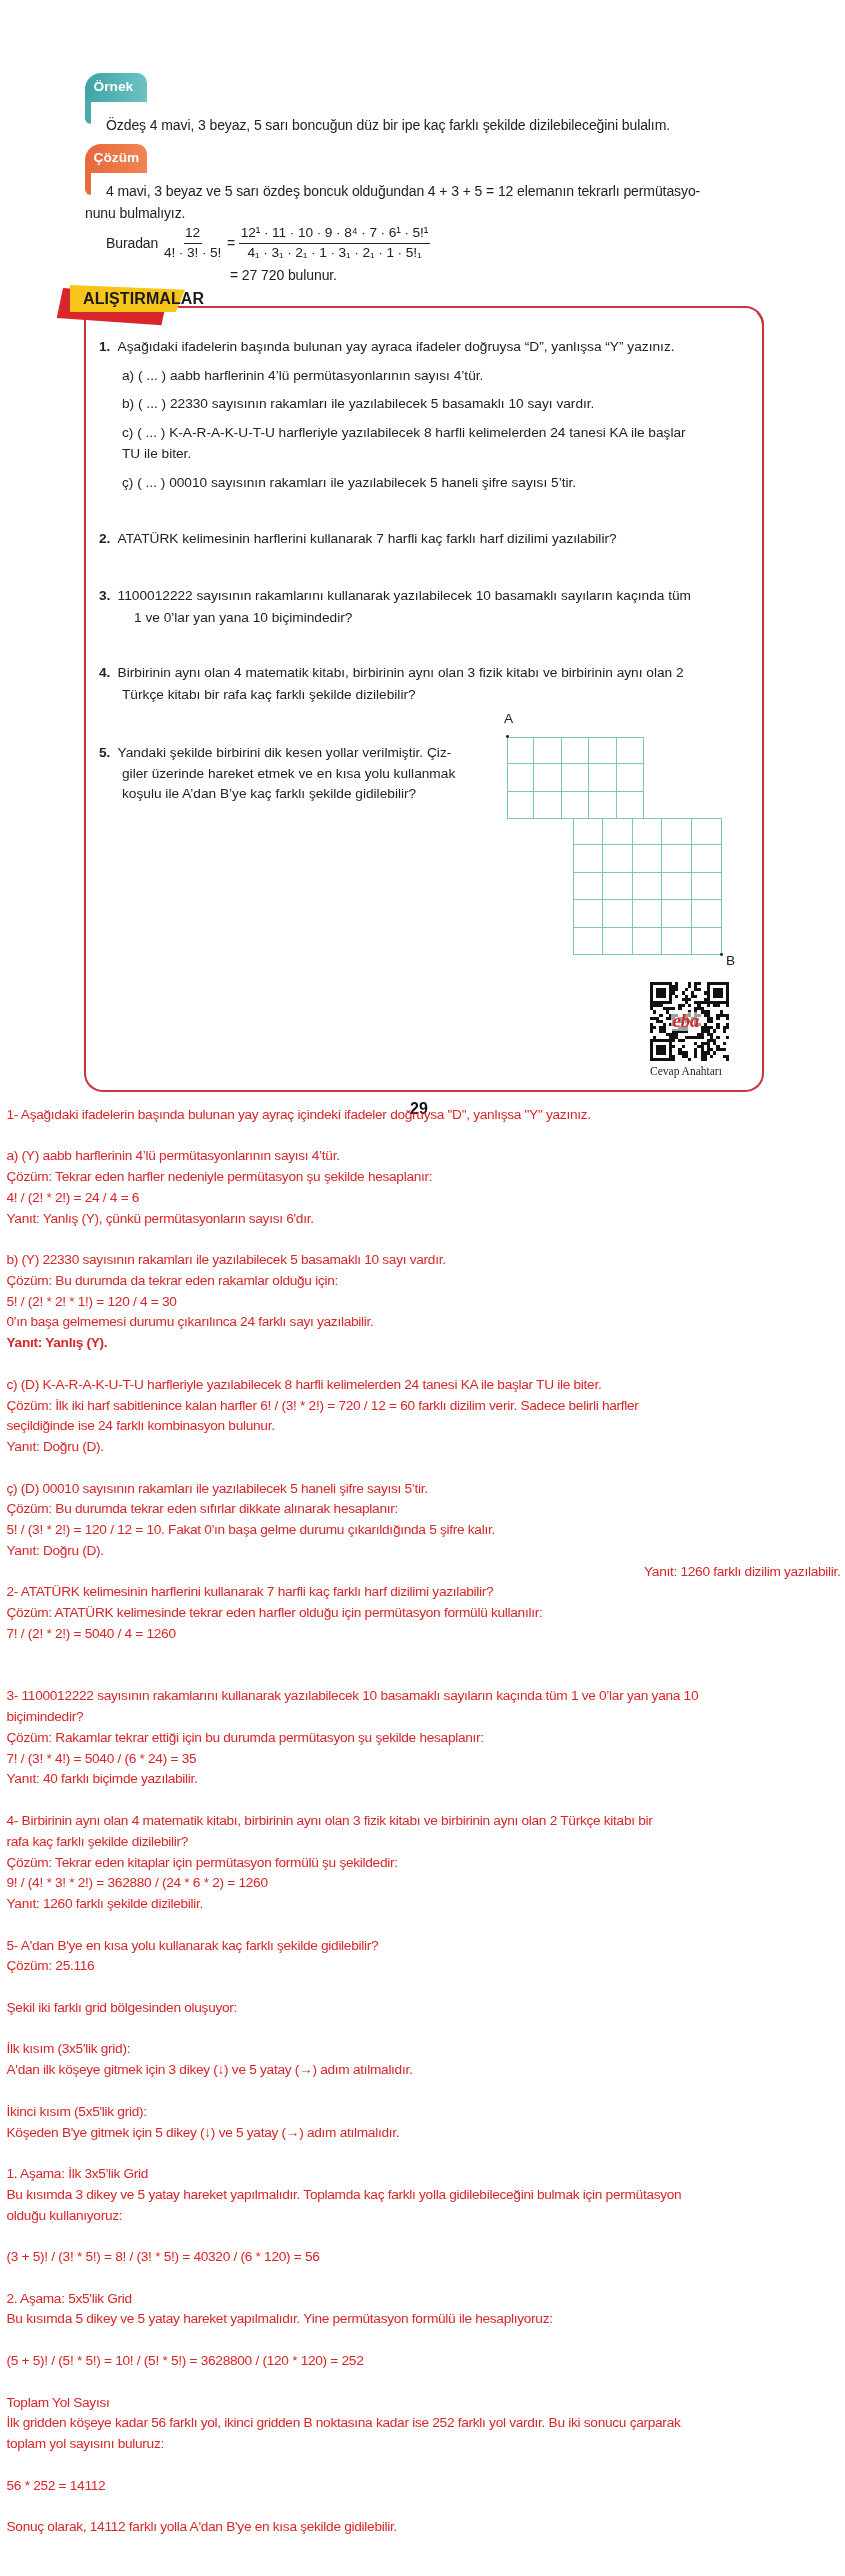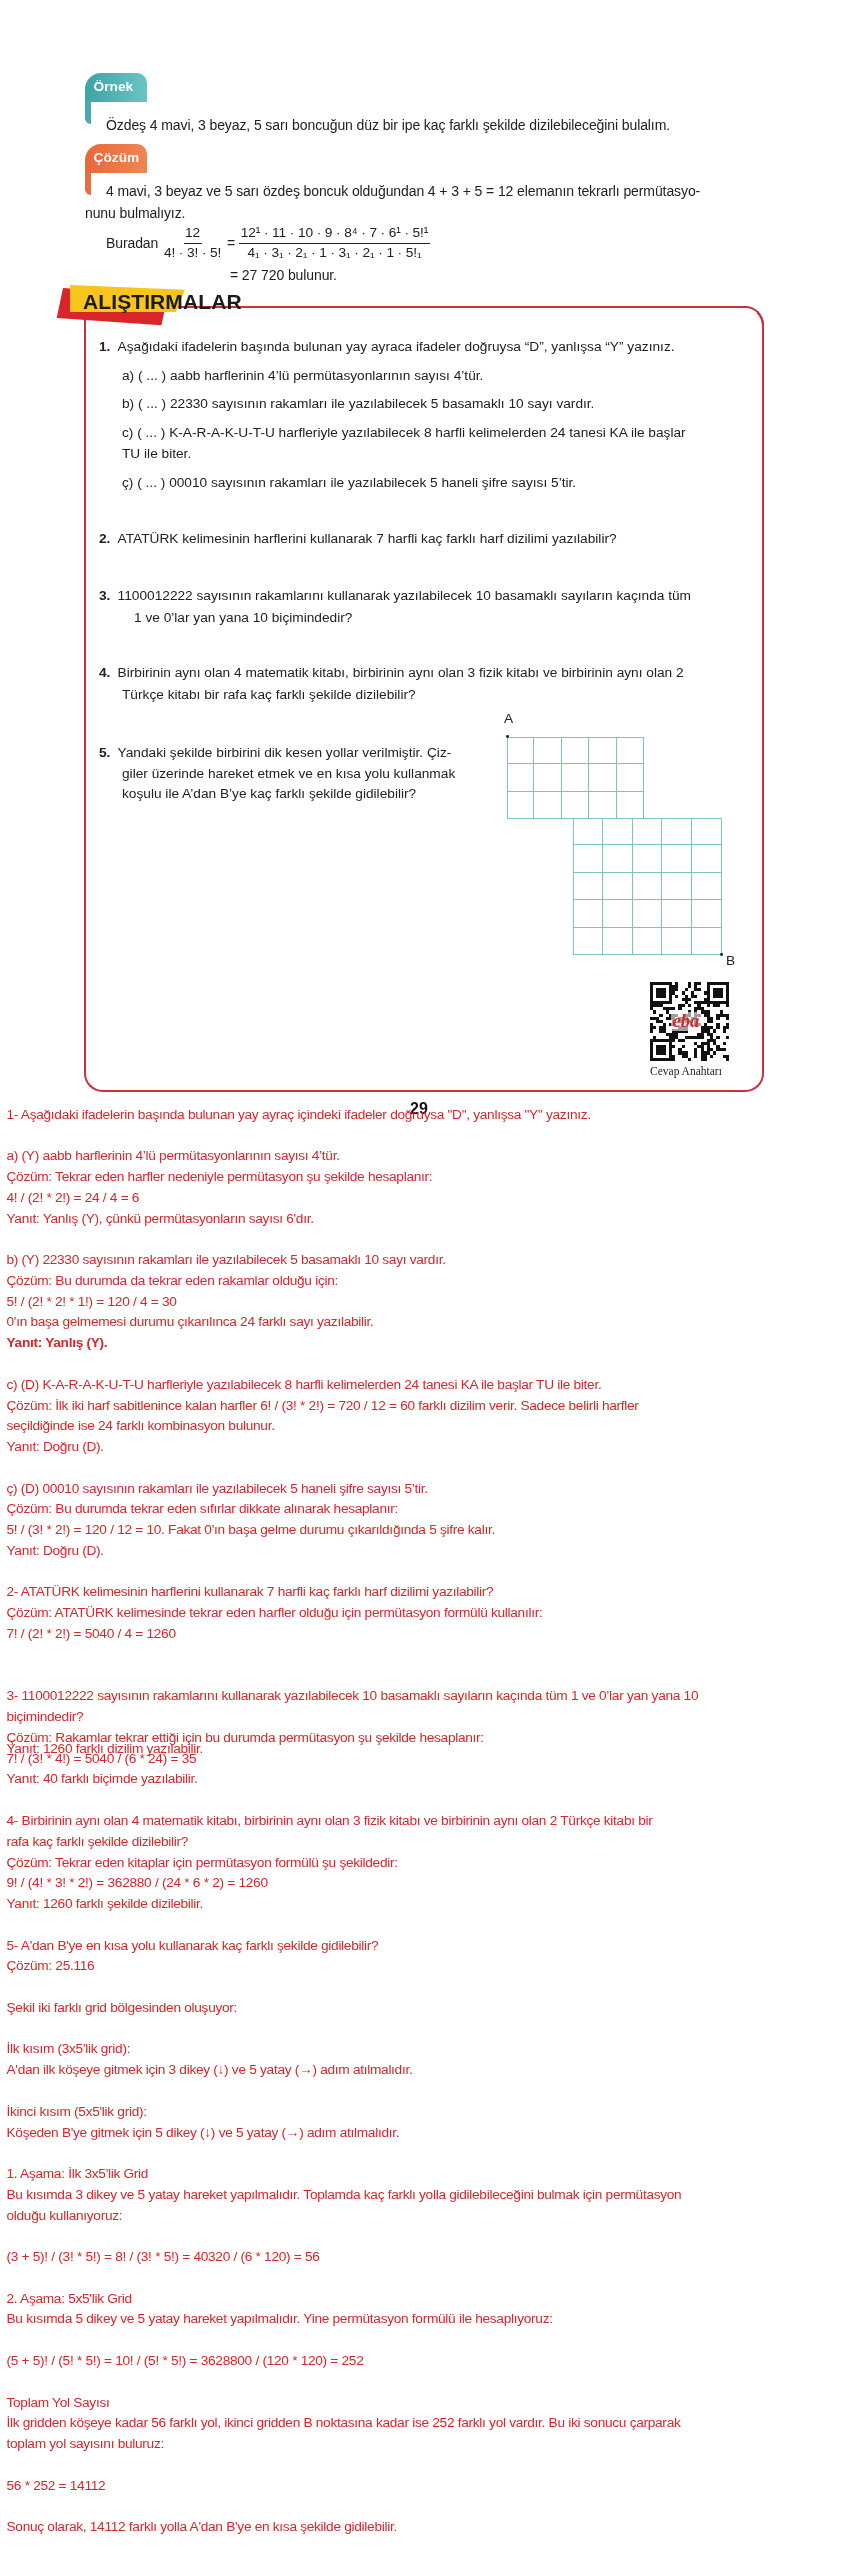--- a/index.html
+++ b/index.html
@@ -21,21 +21,21 @@
   
   .frac { display:inline-flex; flex-direction:column; align-items:center; vertical-align:middle; font-size:13.7px; }
   .frac .num { padding:0 1.4px; border-bottom:1.1px solid #222; line-height:18.7px; }
   .frac .den { padding:0 1.4px; line-height:18.7px; }
 
   
   .banner-red { position:absolute; left:63px; top:288px; width:106px; height:30px; background:#d8262a;
                 transform:skewX(-8deg) rotate(4deg); transform-origin:left top; }
   .banner-yellow { position:absolute; left:70px; top:285px; width:115px; height:27px; background:#f7c51c;
                    clip-path:polygon(0 0, 100% 18%, 92% 100%, 0 100%); }
-  .banner-label { position:absolute; left:83px; top:290px; font-size:21px; font-weight:bold; color:#1a1a1a; letter-spacing:0.1px; }
+  .banner-label { position:absolute; left:83px; top:290px; font-size:16px; font-weight:bold; color:#1a1a1a; letter-spacing:0.1px; }
   .card { position:absolute; left:84px; top:306px; width:680px; height:786px; border:2.2px solid #c8343a;
           border-radius:0 20px 18.7px 18.7px; box-sizing:border-box; border-top-color:transparent; }
   .card-topline { position:absolute; left:178px; top:306px; width:569px; height:2.2px; background:#c8343a; }
   .card-tr { position:absolute; left:745px; top:306px; width:18.7px; height:20px; border-top:2.2px solid #c8343a; border-right:2.2px solid #c8343a; border-radius:0 18.7px 0 0; box-sizing:border-box; }
 
   .q { position:absolute; font-size:13.7px; color:#222; line-height:24.4px; }
   .q b { font-weight:bold; margin-right:7.2px; }
   .sub-item { position:absolute; font-size:13.7px; color:#222; line-height:21.6px; }
 
   
@@ -818,21 +818,21 @@
     <div class="ans" style="top: 1437px;">Yanıt: Doğru (D).</div>
     <div class="ans" style="top: 1458px;"></div>
     <div class="ans" style="top: 1479px;">ç) (D) 00010 sayısının rakamları ile yazılabilecek 5 haneli şifre sayısı 5’tir.</div>
     <div class="ans" style="top: 1499px;">Çözüm: Bu durumda tekrar eden sıfırlar dikkate alınarak hesaplanır:</div>
     <div class="ans" style="top: 1520px;">5! / (3! * 2!) = 120 / 12 = 10. Fakat 0'ın başa gelme durumu çıkarıldığında 5 şifre kalır.</div>
     <div class="ans" style="top: 1541px;">Yanıt: Doğru (D).</div>
     <div class="ans" style="top: 1562px;"></div>
     <div class="ans" style="top: 1582px;">2- ATATÜRK kelimesinin harflerini kullanarak 7 harfli kaç farklı harf dizilimi yazılabilir?</div>
     <div class="ans" style="top: 1603px;">Çözüm: ATATÜRK kelimesinde tekrar eden harfler olduğu için permütasyon formülü kullanılır:</div>
     <div class="ans" style="top: 1624px;">7! / (2! * 2!) = 5040 / 4 = 1260</div>
-    <div class="ans" style="top: 1739px;">Yanıt: 1260 farklı dizilim yazılabilir.</div>
+    <div class="ans" style="top: 1562px; text-align: right;">Yanıt: 1260 farklı dizilim yazılabilir.</div>
     <div class="ans" style="top: 1666px;"></div>
     <div class="ans" style="top: 1686px;">3- 1100012222 sayısının rakamlarını kullanarak yazılabilecek 10 basamaklı sayıların kaçında tüm 1 ve 0’lar yan yana 10</div>
     <div class="ans" style="top: 1707px;">biçimindedir?</div>
     <div class="ans" style="top: 1728px;">Çözüm: Rakamlar tekrar ettiği için bu durumda permütasyon şu şekilde hesaplanır:</div>
     <div class="ans" style="top: 1749px;">7! / (3! * 4!) = 5040 / (6 * 24) = 35</div>
     <div class="ans" style="top: 1769px;">Yanıt: 40 farklı biçimde yazılabilir.</div>
     <div class="ans" style="top: 1790px;"></div>
     <div class="ans" style="top: 1811px;">4- Birbirinin aynı olan 4 matematik kitabı, birbirinin aynı olan 3 fizik kitabı ve birbirinin aynı olan 2 Türkçe kitabı bir</div>
     <div class="ans" style="top: 1832px;">rafa kaç farklı şekilde dizilebilir?</div>
     <div class="ans" style="top: 1853px;">Çözüm: Tekrar eden kitaplar için permütasyon formülü şu şekildedir:</div>

